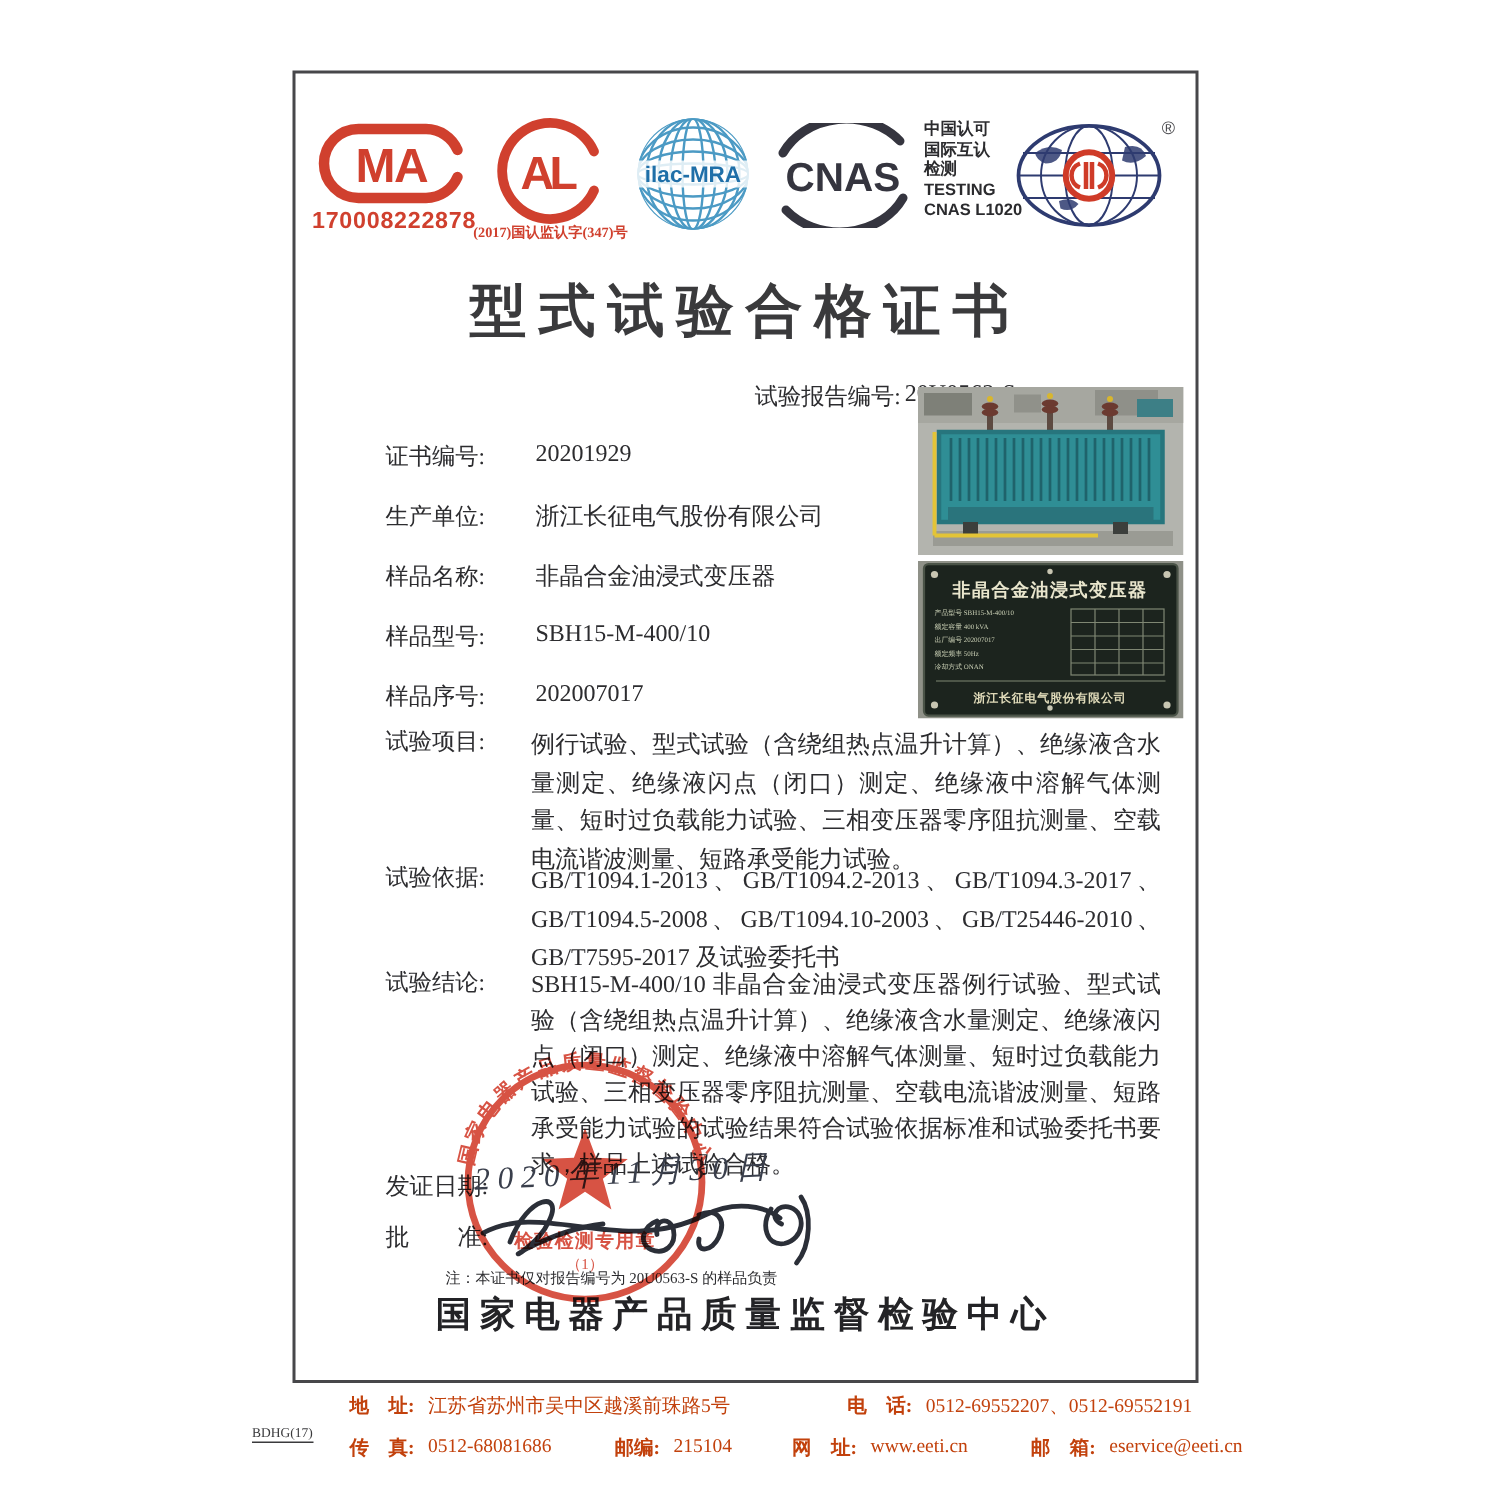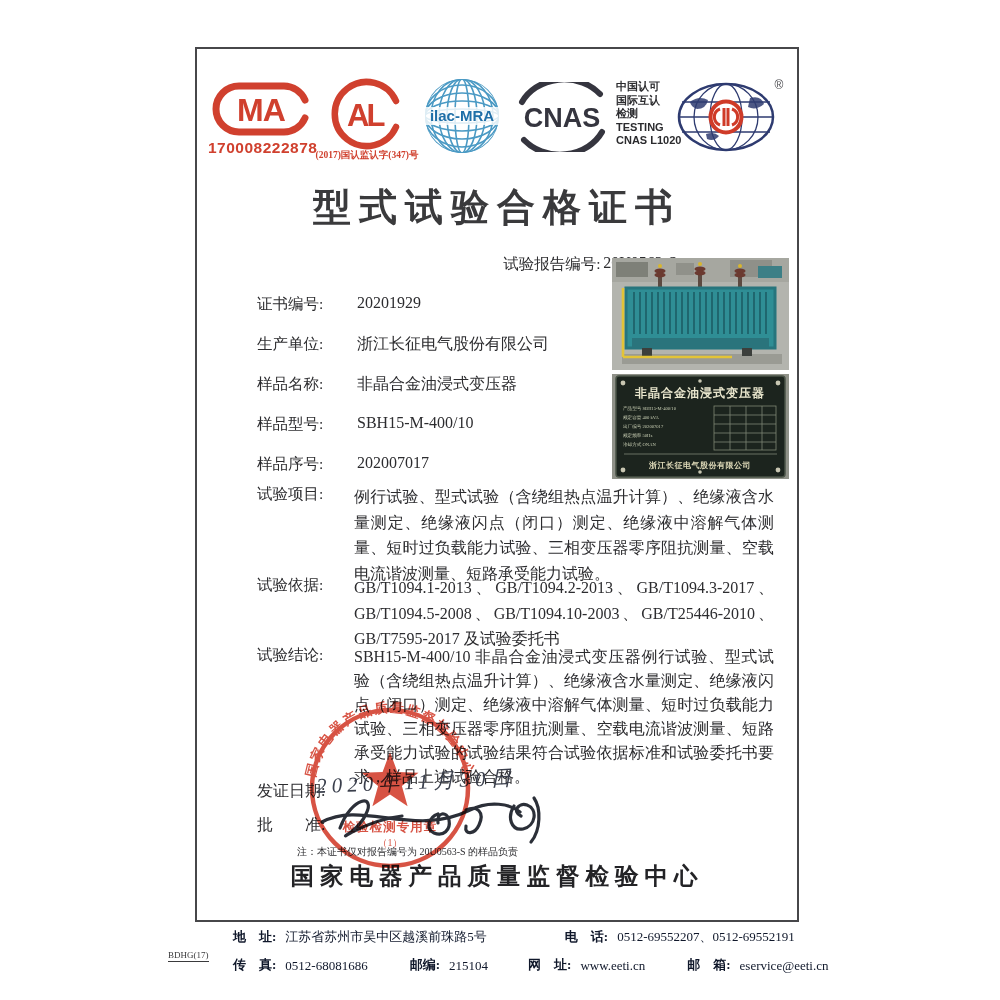--- a/index.html
+++ b/index.html
@@ -31,21 +31,21 @@
   .issue-row .flabel,.approve-row .flabel{white-space:nowrap;}
   .handwritten-date{left:316px;top:766px;width:280px;font-size:21px;font-style:italic;
                     color:#3a3f4c;letter-spacing:5px;transform:rotate(-2.5deg);}
   .note{left:257px;top:845px;font-size:10px;color:#2c2c2f;margin-left:40px;}
   .org{left:195px;width:604px;text-align:center;font-weight:bold;color:#232326;
        font-size:23.5px;letter-spacing:6px;}
 
   .stamp{left:302px;top:700px;mix-blend-mode:multiply;opacity:.88;}
   .signature{left:318px;top:786px;}
 
-  .footer-item{display:flex;gap:9px;font-size:13px;color:#0f172a;white-space:nowrap;align-items:flex-end;}
+  .footer-item{display:flex;gap:9px;font-size:13px;color:#c2410c;white-space:nowrap;}
   .footer-item .flab{font-weight:600;}
   .footer-row{display:flex;}
   .f-line1{left:233px;top:928px;}
   .f-line1 .col2{margin-left:78px;}
   .f-line2{left:233px;top:956px;}
   .f-line2 .gap{margin-left:42px;}
   .f-line2 .col2{margin-left:40px;}
   .f-code{left:168px;top:950px;font-size:9px;color:#3a3a3c;border-bottom:1px solid #3a3a3c;padding-bottom:1px;}
 </style>
 </head>

